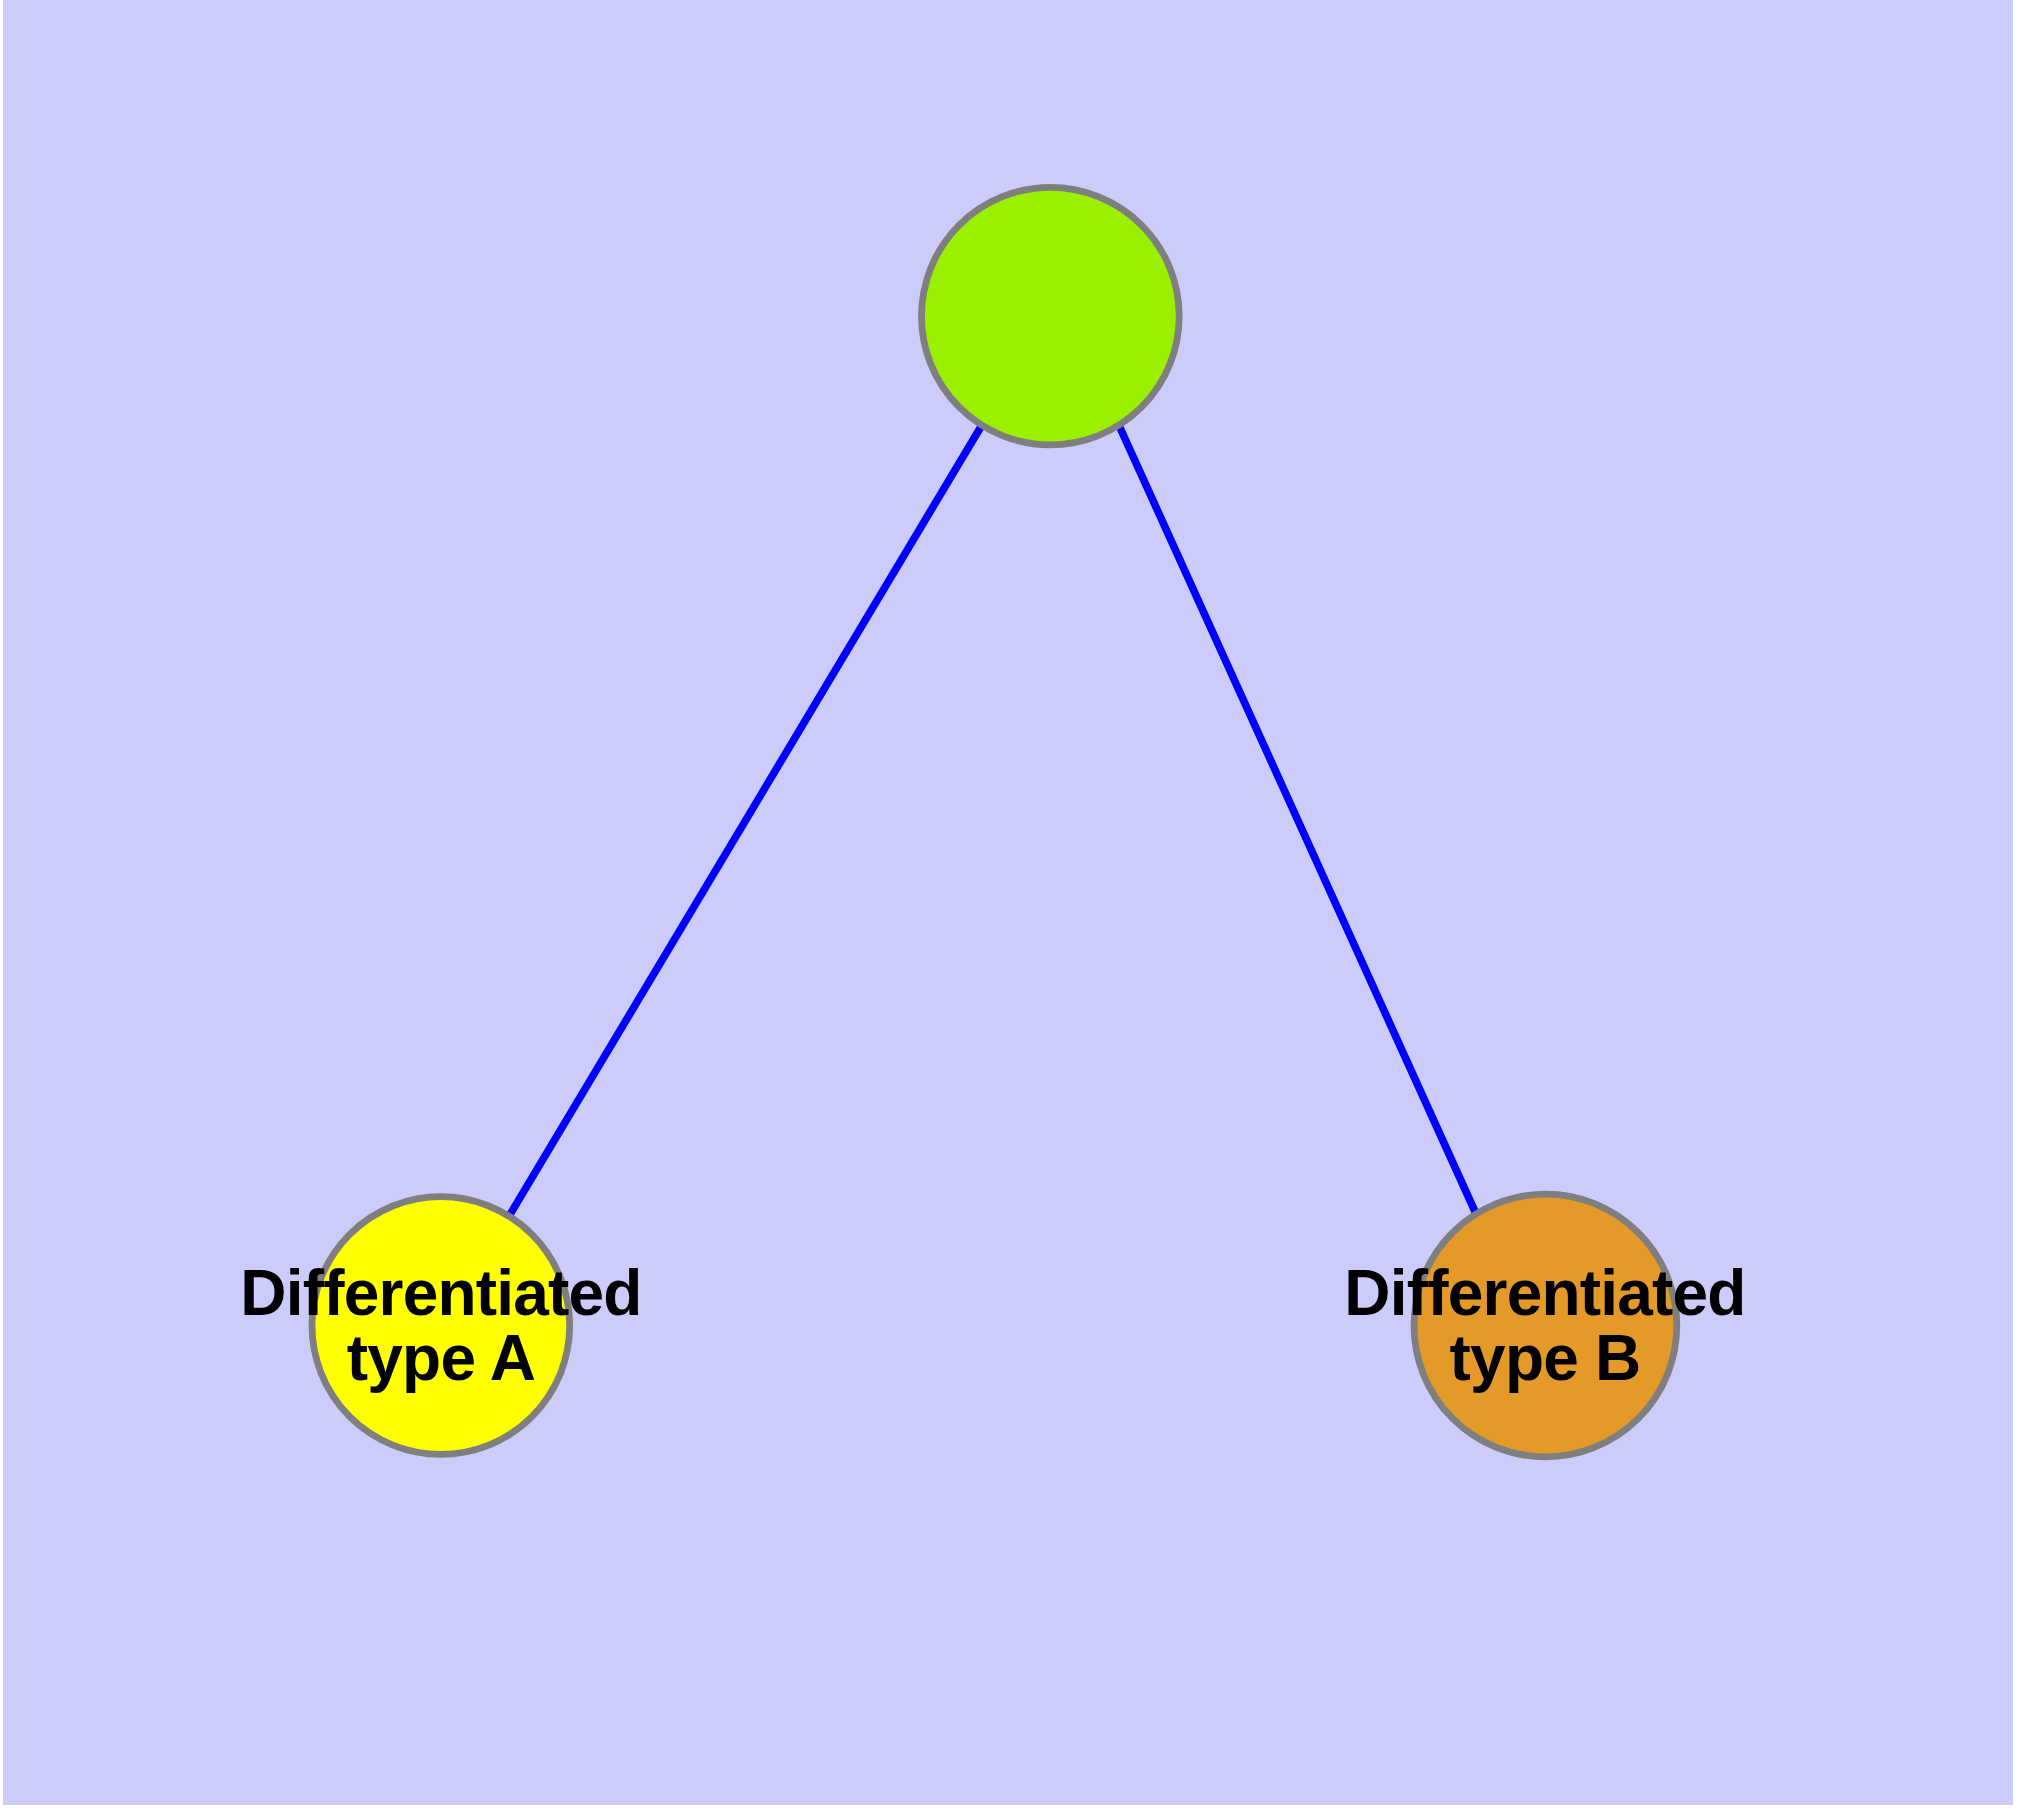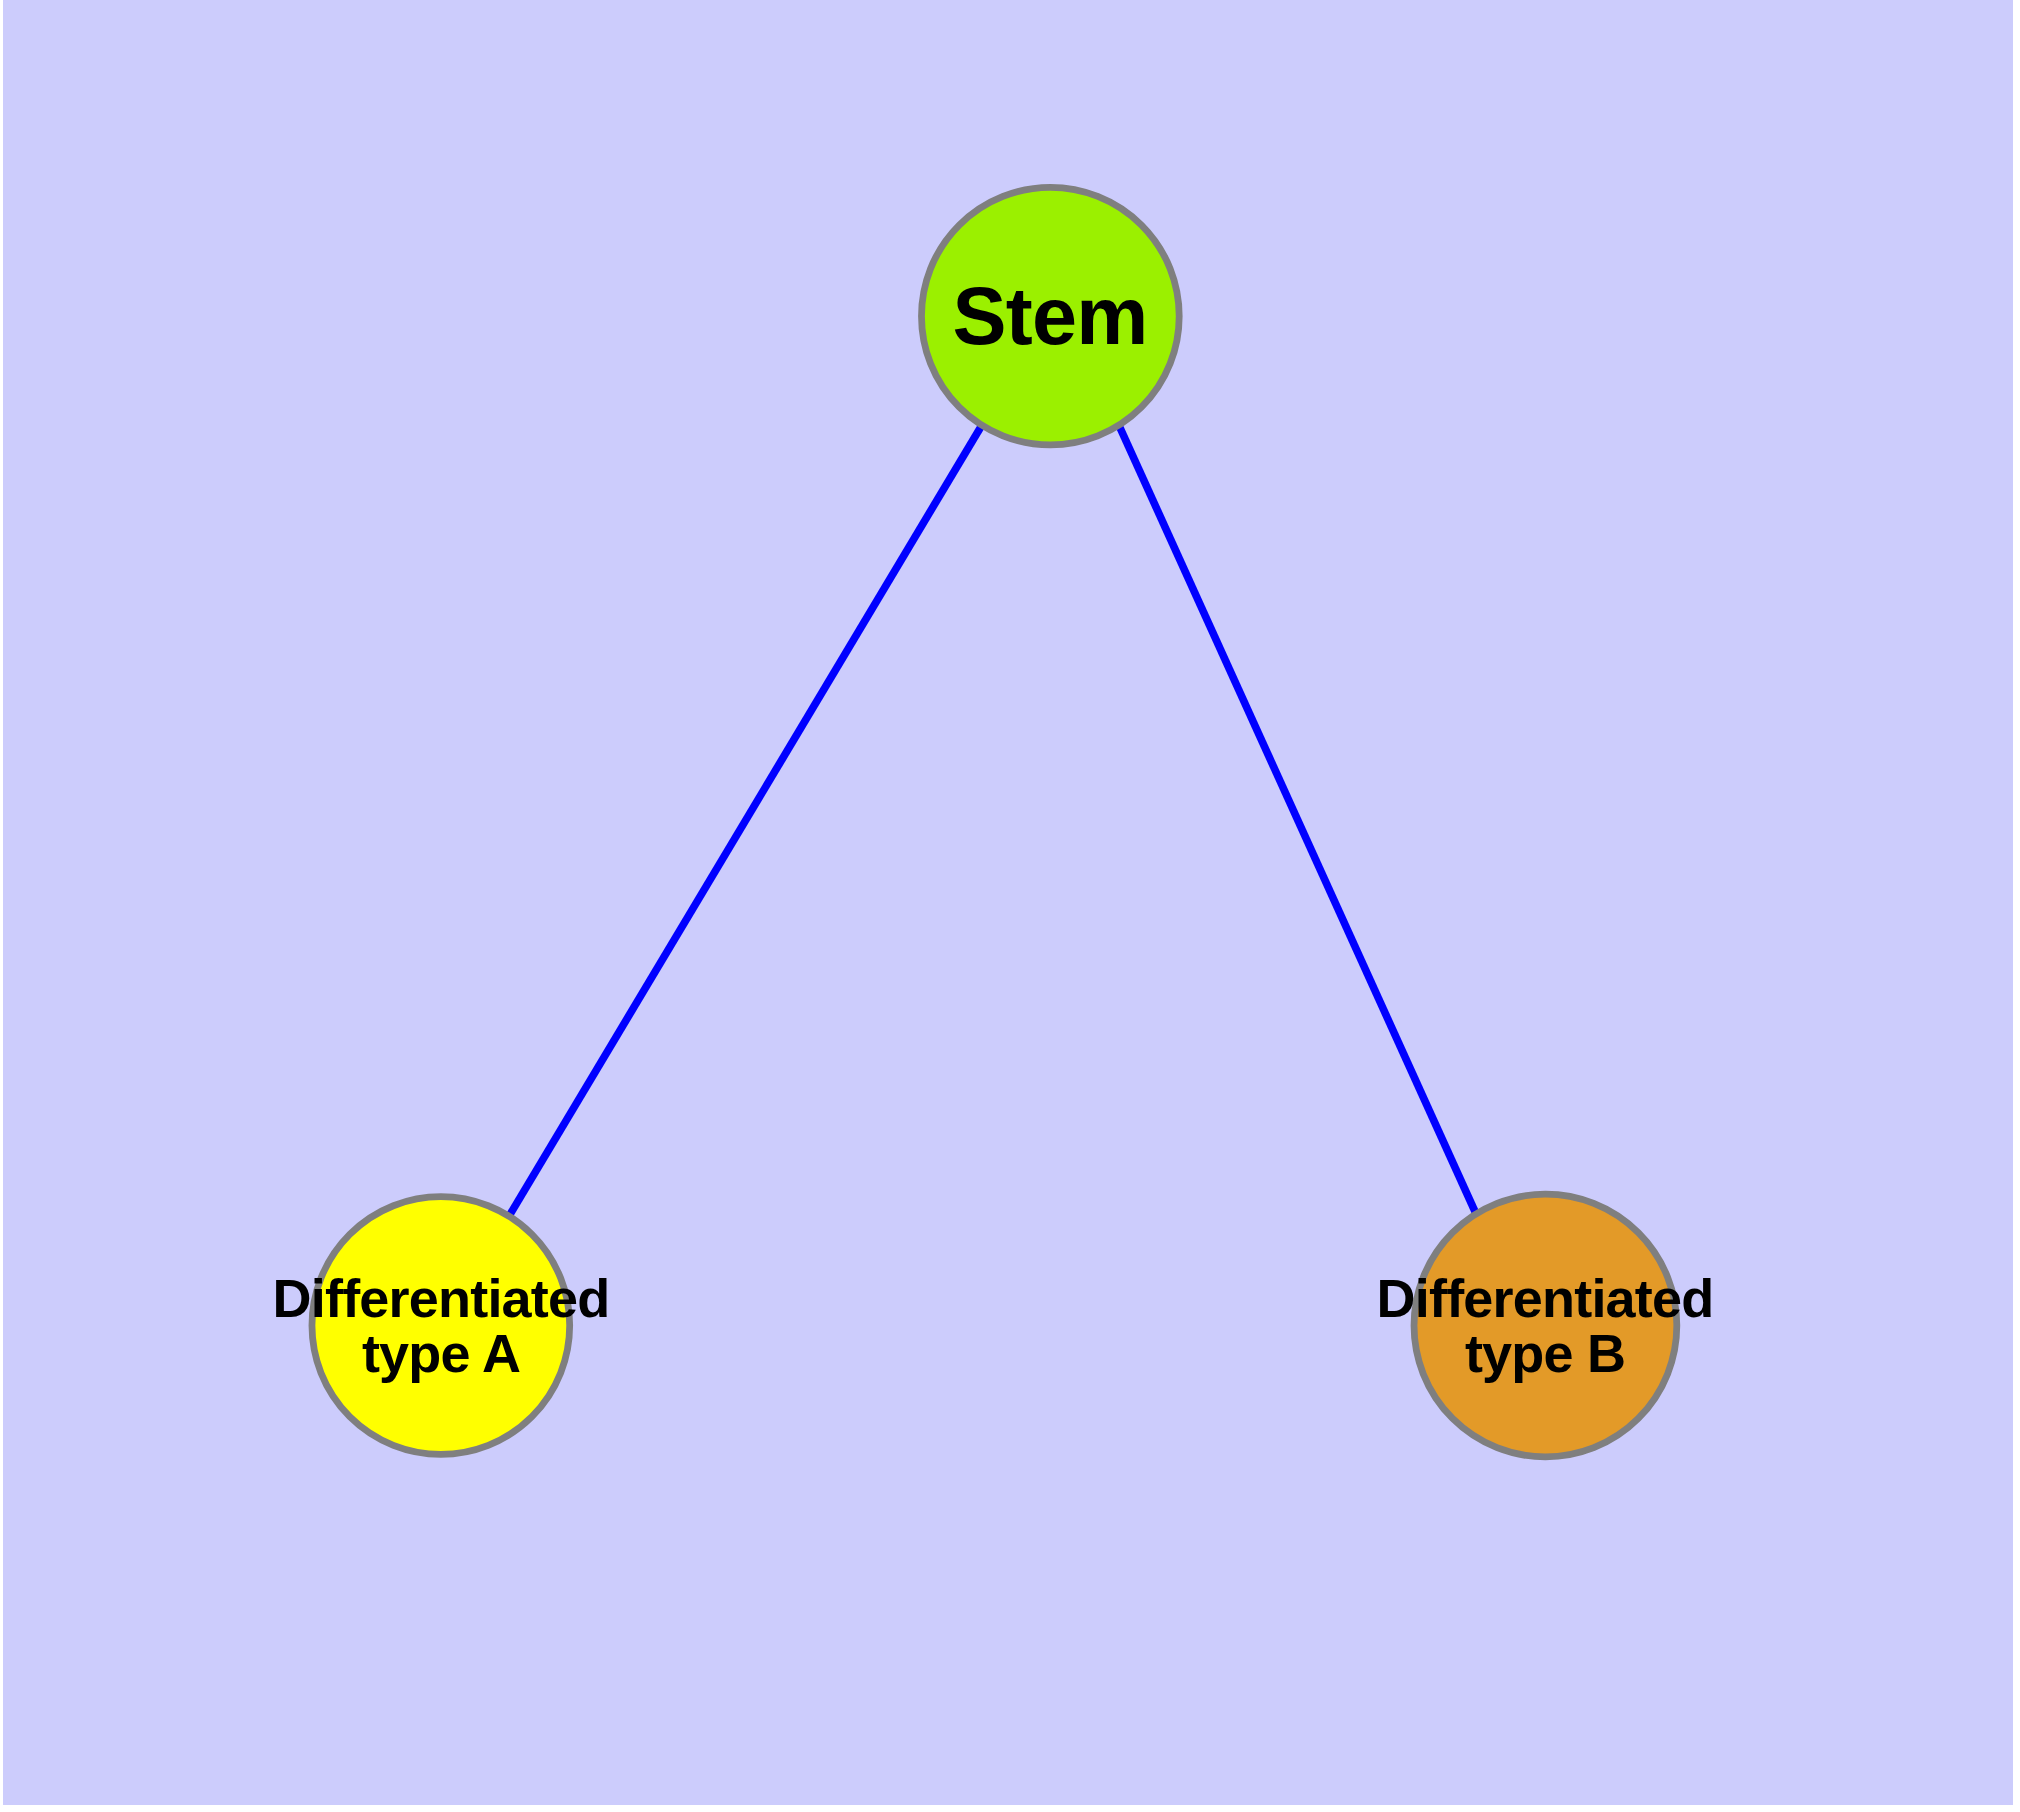--- a/index.html
+++ b/index.html
@@ -40,21 +40,21 @@
     white-space: pre;
     line-height: 1.02;
     pointer-events: none;
     transform: translate(-50%, -50%);
   }
   .label-stem {
     font-size: 81px;
     letter-spacing: -0.8px;
   }
   .label-diff {
-    font-size: 54px;
+    font-size: 64px;
     letter-spacing: -0.8px;
   }
 </style>
 </head>
 <body>
 
 <div id="canvas" style="width: 2021px; height: 1812px; background: rgb(255, 255, 255);">
 
   <div id="plot-area" style="background: rgb(204, 204, 252);"></div>
 
@@ -64,21 +64,20 @@
 
     <line stroke="#0000ff" stroke-width="9" stroke-linecap="butt" x1="1320" y1="502" x2="1742" y2="1434"></line>
 
     <circle stroke="#7f7f7f" stroke-width="8" cx="1239" cy="373" r="152" fill="#9bf000"></circle>
 
     <circle stroke="#7f7f7f" stroke-width="8" cx="520" cy="1564" r="152" fill="#ffff00"></circle>
 
     <circle stroke="#7f7f7f" stroke-width="8" cx="1823" cy="1564" r="155" fill="#e39a28"></circle>
   </svg>
 
-  <div class="node-label label-stem" style="left: 1050px; top: 316px; color: rgb(0, 0, 0);">Stem</div>
 
   <div class="node-label label-diff" style="left: 441px; top: 1326px; color: rgb(0, 0, 0);">Differentiated
 type A</div>
 
   <div class="node-label label-diff" style="left: 1545px; top: 1326px; color: rgb(0, 0, 0);">Differentiated
 type B</div>
 
 </div>
 
 

